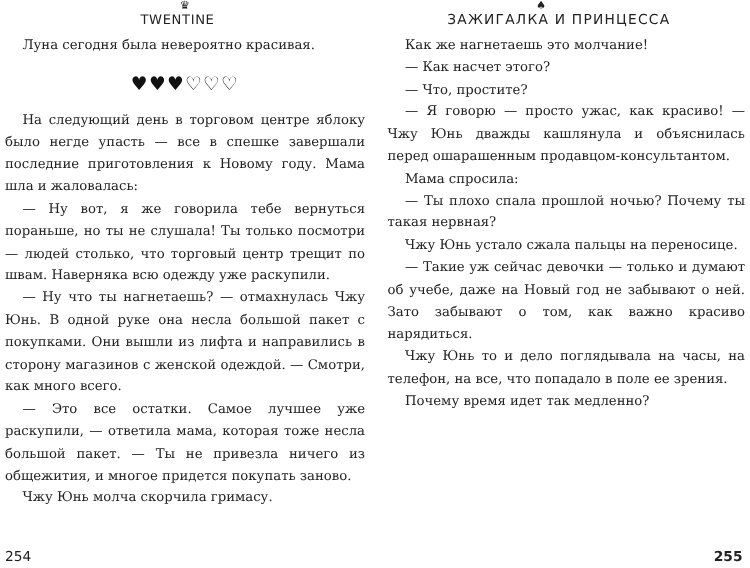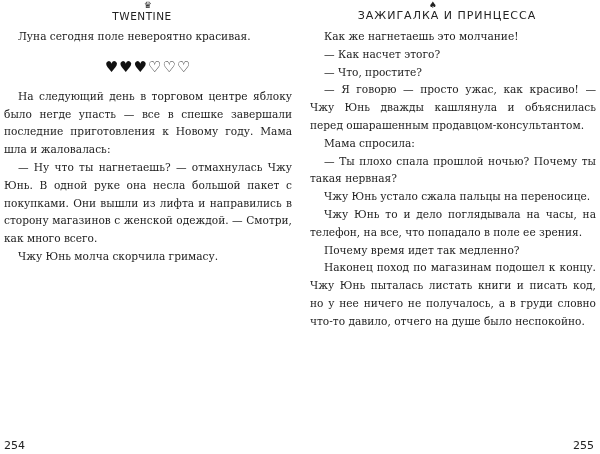--- a/index.html
+++ b/index.html
@@ -26,59 +26,61 @@
   .text p { margin: 0; text-indent: 14px; }
   .hearts {
     text-align: center; font-size: 15px; letter-spacing: 1px;
     height: 38px; line-height: 38px; margin: 2px 0 2px 0; color: #111;
   }
   .folio {
     position: absolute; bottom: 2px; font-size: 11px;
     font-family: "DejaVu Sans", sans-serif; color: #222;
   }
   .left .folio { left: 4px; }
-  .right .folio { right: 6px; }
+  .right .folio { right: 6px; font-weight: bold; }
 </style>
 </head>
 <body>
 
 <div class="spread">
 
   <div class="page left">
     <div class="header">
       <div class="crown">♛</div>
       <div class="title">TWENTINE</div>
     </div>
     <div class="text">
-      <p>Луна сегодня поле невероятно красивая.</p>
+      <p>Луна сегодня была невероятно красивая.</p>
       <div class="hearts">
         <span>♥♥♥</span><span>♡♡♡</span>
       </div>
       <p>На следующий день в торговом центре яблоку было негде упасть — все в спешке завершали последние приготовления к Новому году. Мама шла и жаловалась:</p>
+      <p>— Ну вот, я же говорила тебе вернуться пораньше, но ты не слушала! Ты только посмотри — людей столько, что торговый центр трещит по швам. Наверняка всю одежду уже раскупили.</p>
       <p>— Ну что ты нагнетаешь? — отмахнулась Чжу Юнь. В одной руке она несла большой пакет с покупками. Они вышли из лифта и направились в сторону магазинов с женской одеждой. — Смотри, как много всего.</p>
+      <p>— Это все остатки. Самое лучшее уже раскупили, — ответила мама, которая тоже несла большой пакет. — Ты не привезла ничего из общежития, и многое придется покупать заново.</p>
       <p>Чжу Юнь молча скорчила гримасу.</p>
 
     </div>
     <div class="folio">254</div>
   </div>
 
   <div class="page right">
     <div class="header">
       <div class="flame">♠</div>
       <div class="title">ЗАЖИГАЛКА И ПРИНЦЕССА</div>
     </div>
     <div class="text">
       <p>Как же нагнетаешь это молчание!</p>
       <p>— Как насчет этого?</p>
       <p>— Что, простите?</p>
       <p>— Я говорю — просто ужас, как красиво! — Чжу Юнь дважды кашлянула и объяснилась перед ошарашенным продавцом-консультантом.</p>
       <p>Мама спросила:</p>
       <p>— Ты плохо спала прошлой ночью? Почему ты такая нервная?</p>
       <p>Чжу Юнь устало сжала пальцы на переносице.</p>
+      <p>— Такие уж сейчас девочки — только и думают об учебе, даже на Новый год не забывают о ней. Зато забывают о том, как важно красиво нарядиться.</p>
       <p>Чжу Юнь то и дело поглядывала на часы, на телефон, на все, что попадало в поле ее зрения.</p>
       <p>Почему время идет так медленно?</p>
-      <p>Наконец поход по магазинам подошел к концу. Чжу Юнь пыталась листать книги и писать код, но у нее ничего не получалось, а в груди словно что-то давило, отчего на душе было неспокойно.</p>
 
     </div>
     <div class="folio">255</div>
   </div>
 
 </div>
 
 </body></html>

